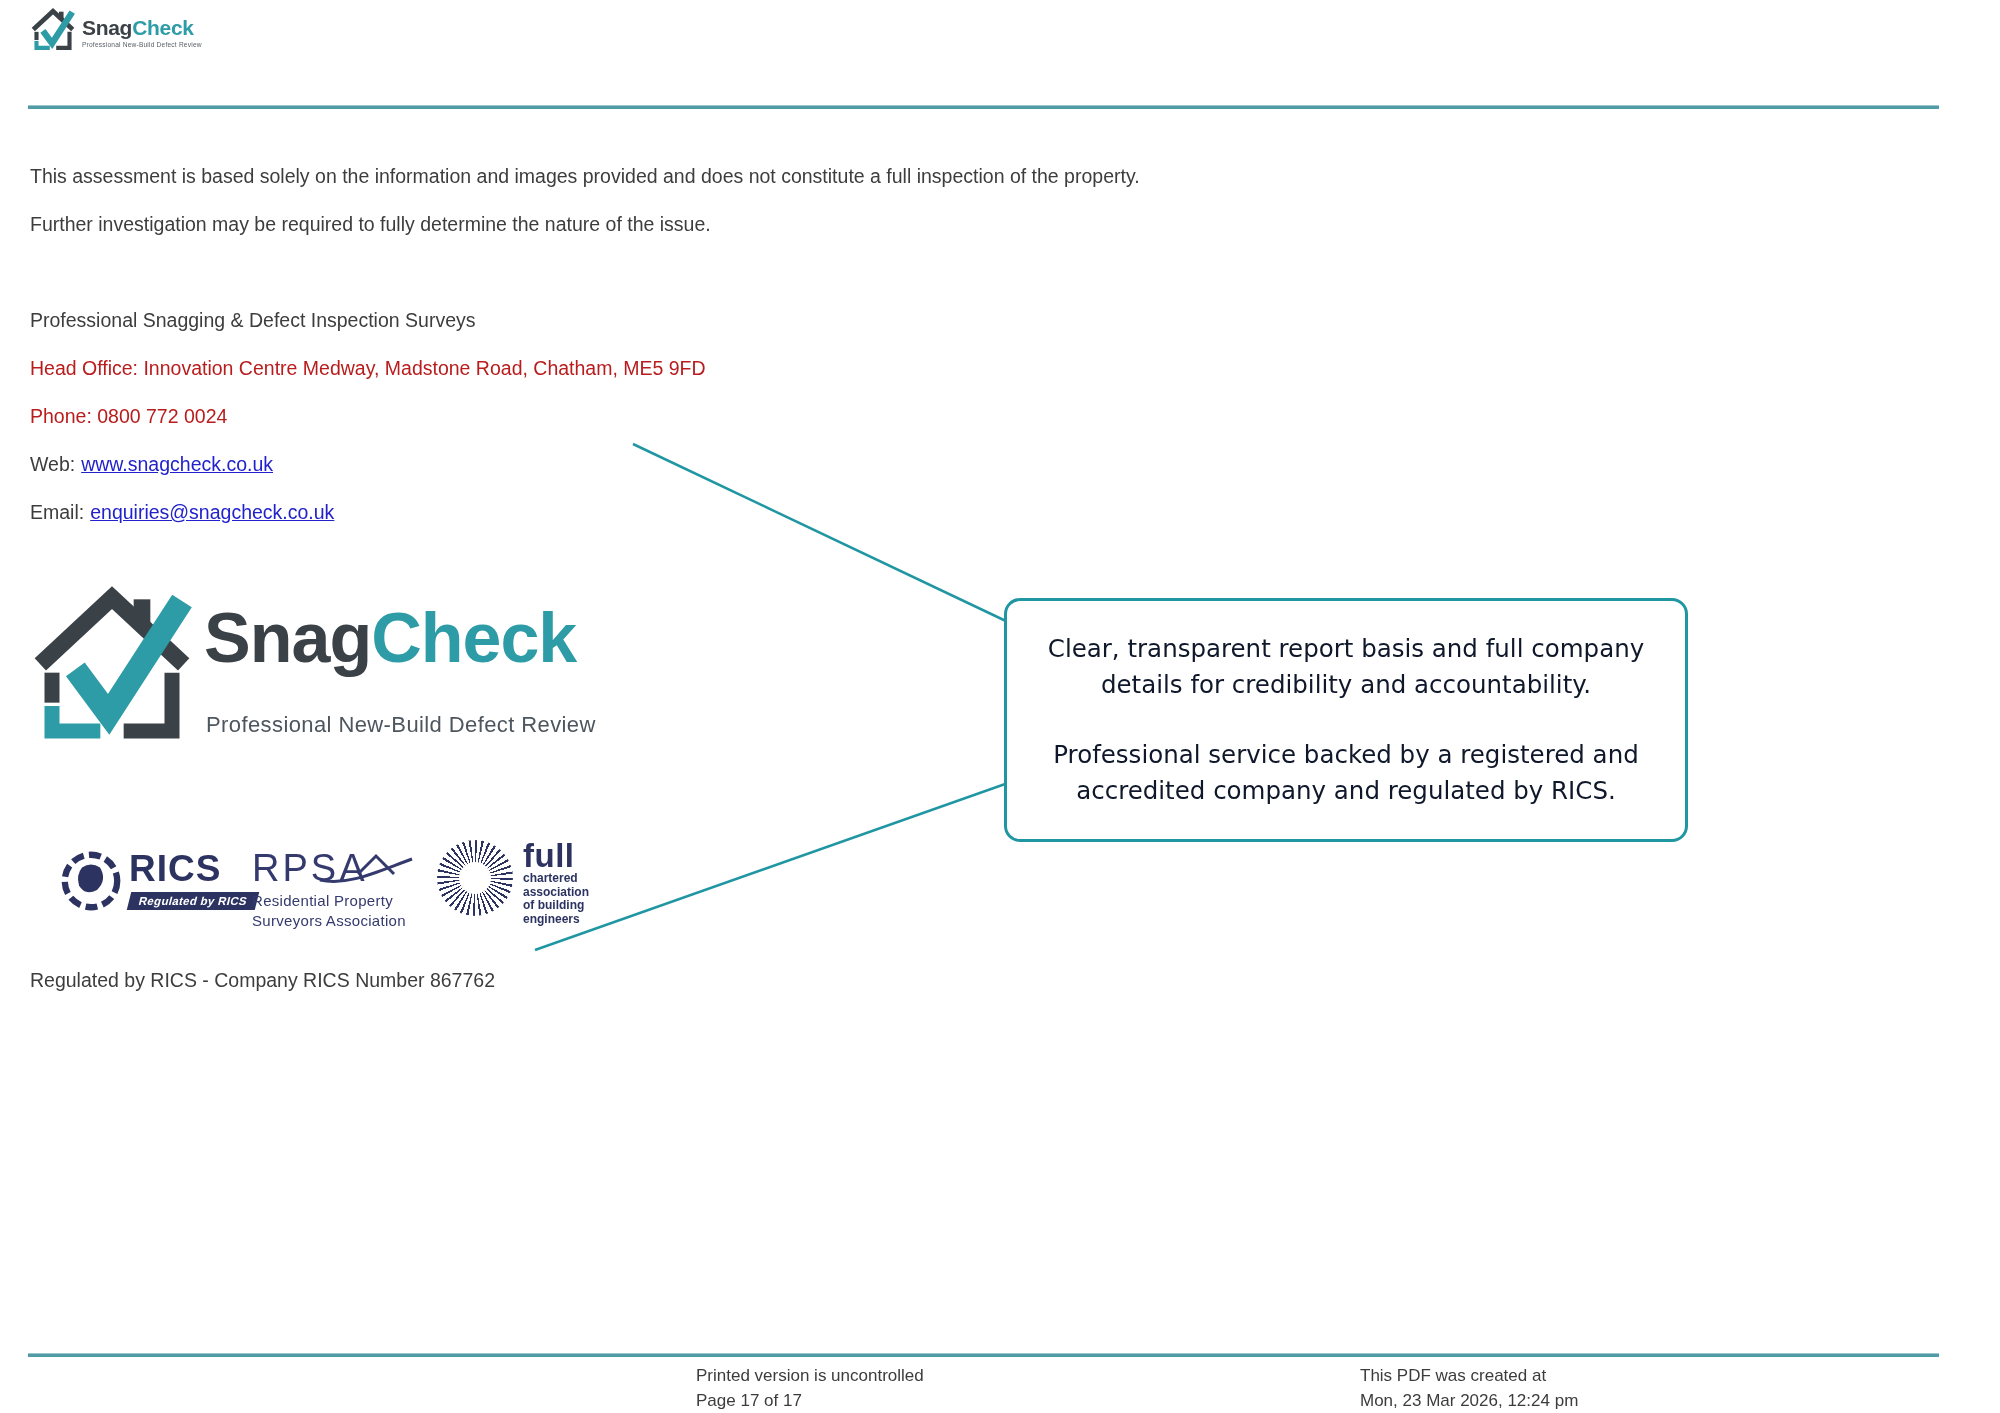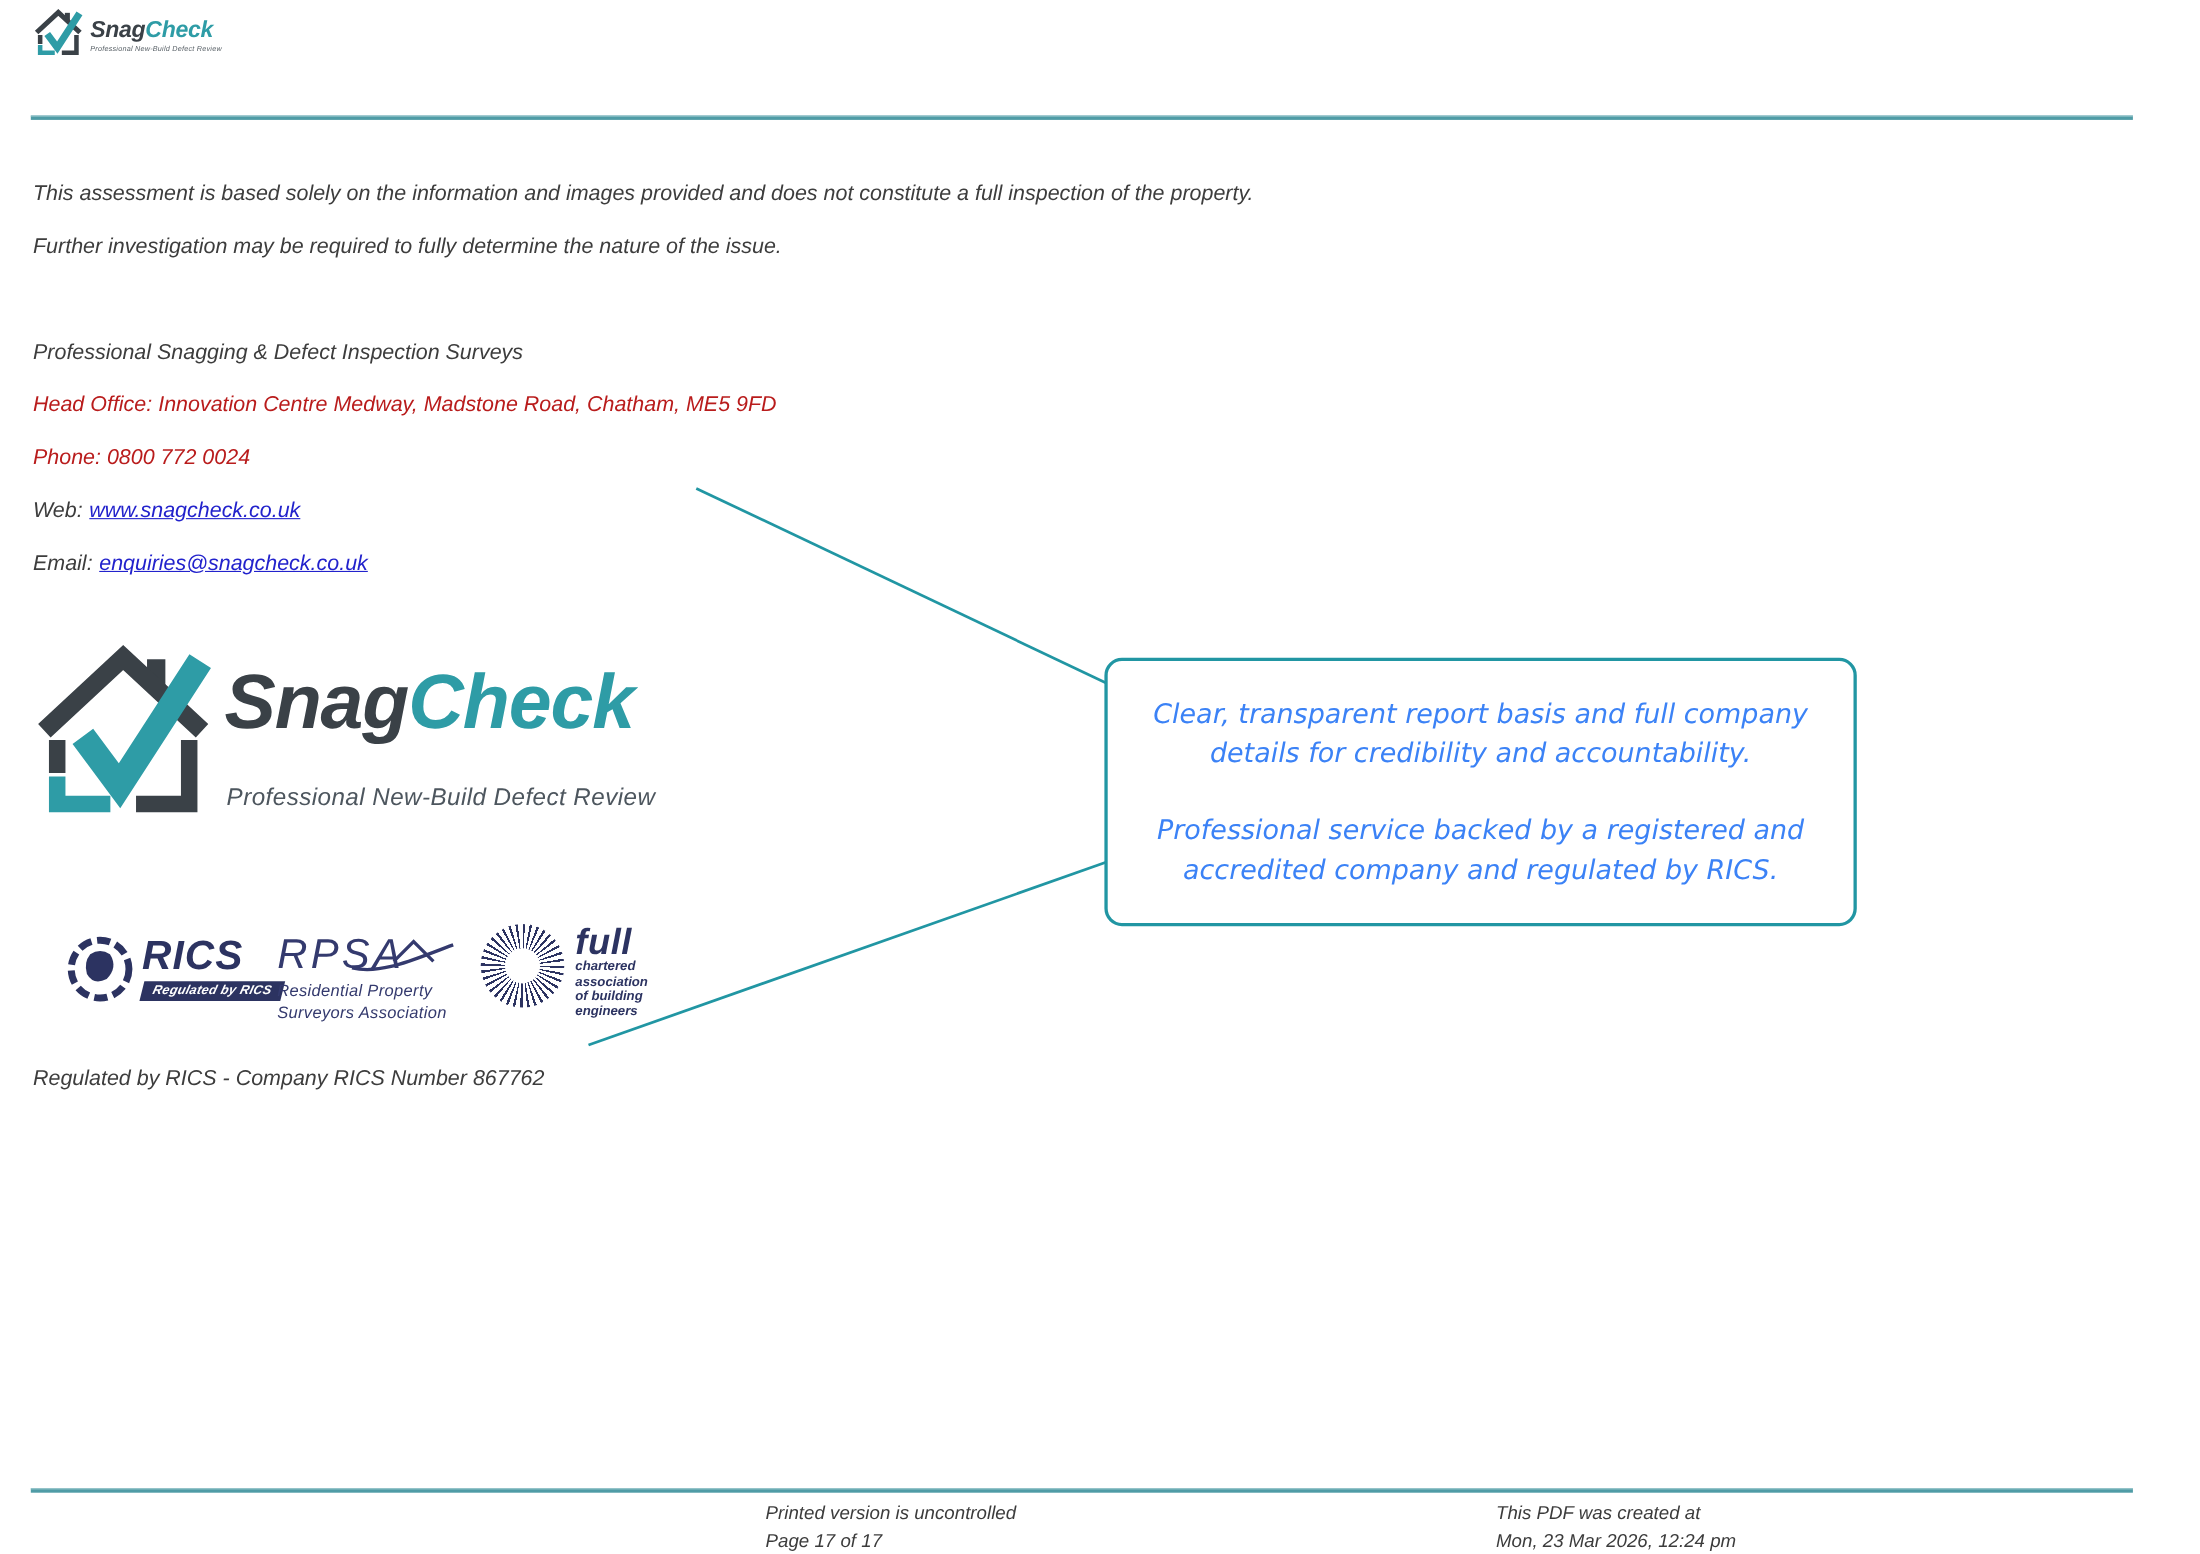--- a/index.html
+++ b/index.html
@@ -1,17 +1,17 @@
 <!DOCTYPE html>
 <html><head>
 <meta charset="utf-8">
 <style>
   html,body{margin:0;padding:0;background:#fff;}
   .page{position:relative;width:1967px;height:1413px;background:#fff;overflow:hidden;
-        font-family:"Liberation Sans",sans-serif;font-style:italic;}
+        font-family:"Liberation Sans",sans-serif;}
   .rule{position:absolute;left:28px;right:28px;height:3px;background:#4f9ca6;border-top:1px solid #9cc8cd;}
 
   
   .logo-sm{position:absolute;left:30px;top:8px;display:flex;align-items:flex-start;gap:6px;}
   .logo-sm svg{width:46px;height:44px;}
   .brand-sm{font-weight:bold;font-size:21px;line-height:24px;letter-spacing:-0.3px;margin-top:8px;}
   .tag-sm{font-size:6.6px;color:#5a6268;letter-spacing:0.2px;margin-top:1px;}
   .dark{color:#3a4147;} .teal{color:#2e9ca6;}
 
   
@@ -42,21 +42,21 @@
   .cabe-burst::after{content:"";position:absolute;inset:22px;background:#fff;border-radius:50%;}
   .cabe-word{font-size:33px;line-height:32px;font-weight:600;color:#2c3361;letter-spacing:0.5px;}
   .cabe-sub{font-size:12px;line-height:13.5px;color:#2c3361;font-weight:bold;}
 
   
   .annot{position:absolute;left:0;top:0;z-index:1;pointer-events:none;}
   .callout{position:absolute;left:1004px;top:598px;width:684px;height:244px;box-sizing:border-box;
            background:#fff;border:3px solid #2196a3;border-radius:16px;z-index:2;
            display:flex;flex-direction:column;justify-content:center;gap:34px;
            text-align:center;padding:0 22px;
-           font-family:"DejaVu Sans",sans-serif;font-size:24.5px;line-height:36px;color:#3b82f6;}
+           font-family:"DejaVu Sans",sans-serif;font-size:24.5px;line-height:36px;color:#0f172a;}
 
   
   .f-block{position:absolute;top:1363px;font-size:17px;color:#3c3c3c;line-height:25px;}
 </style>
 </head>
 <body>
 
 <div class="page">
 
   <div class="logo-sm">

